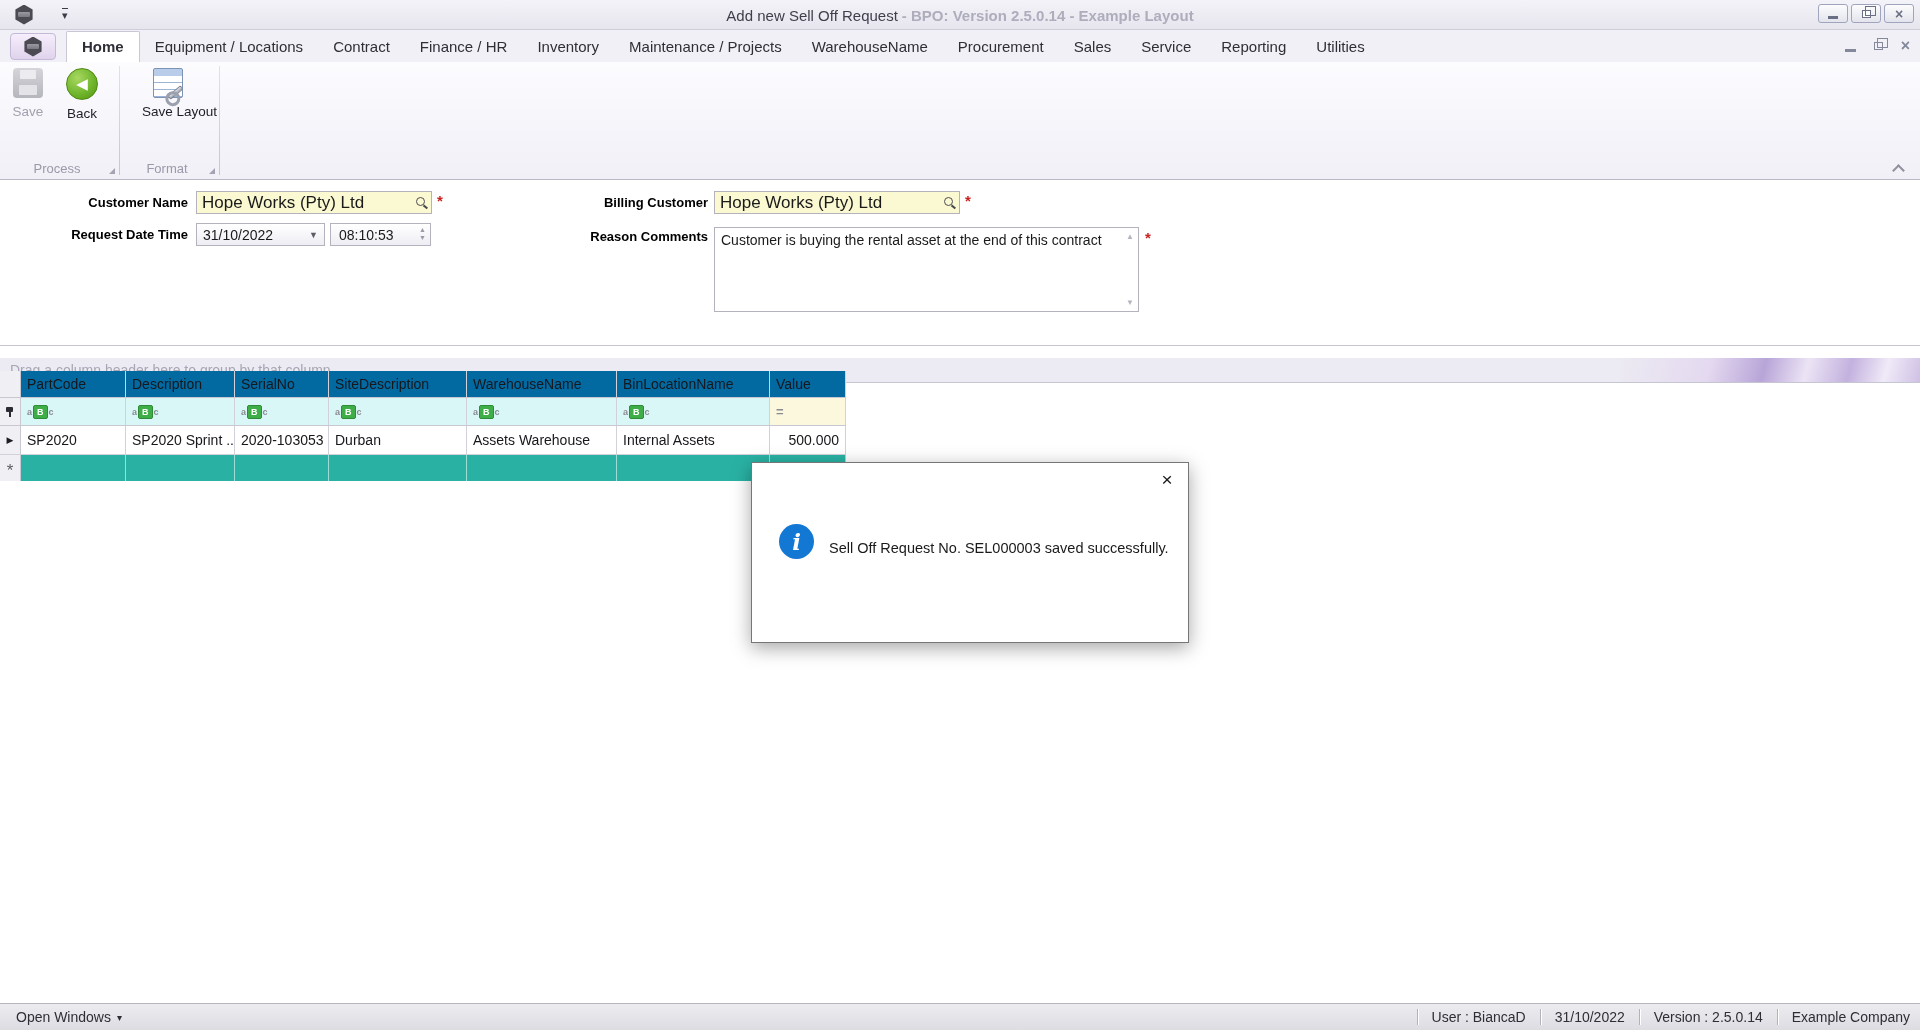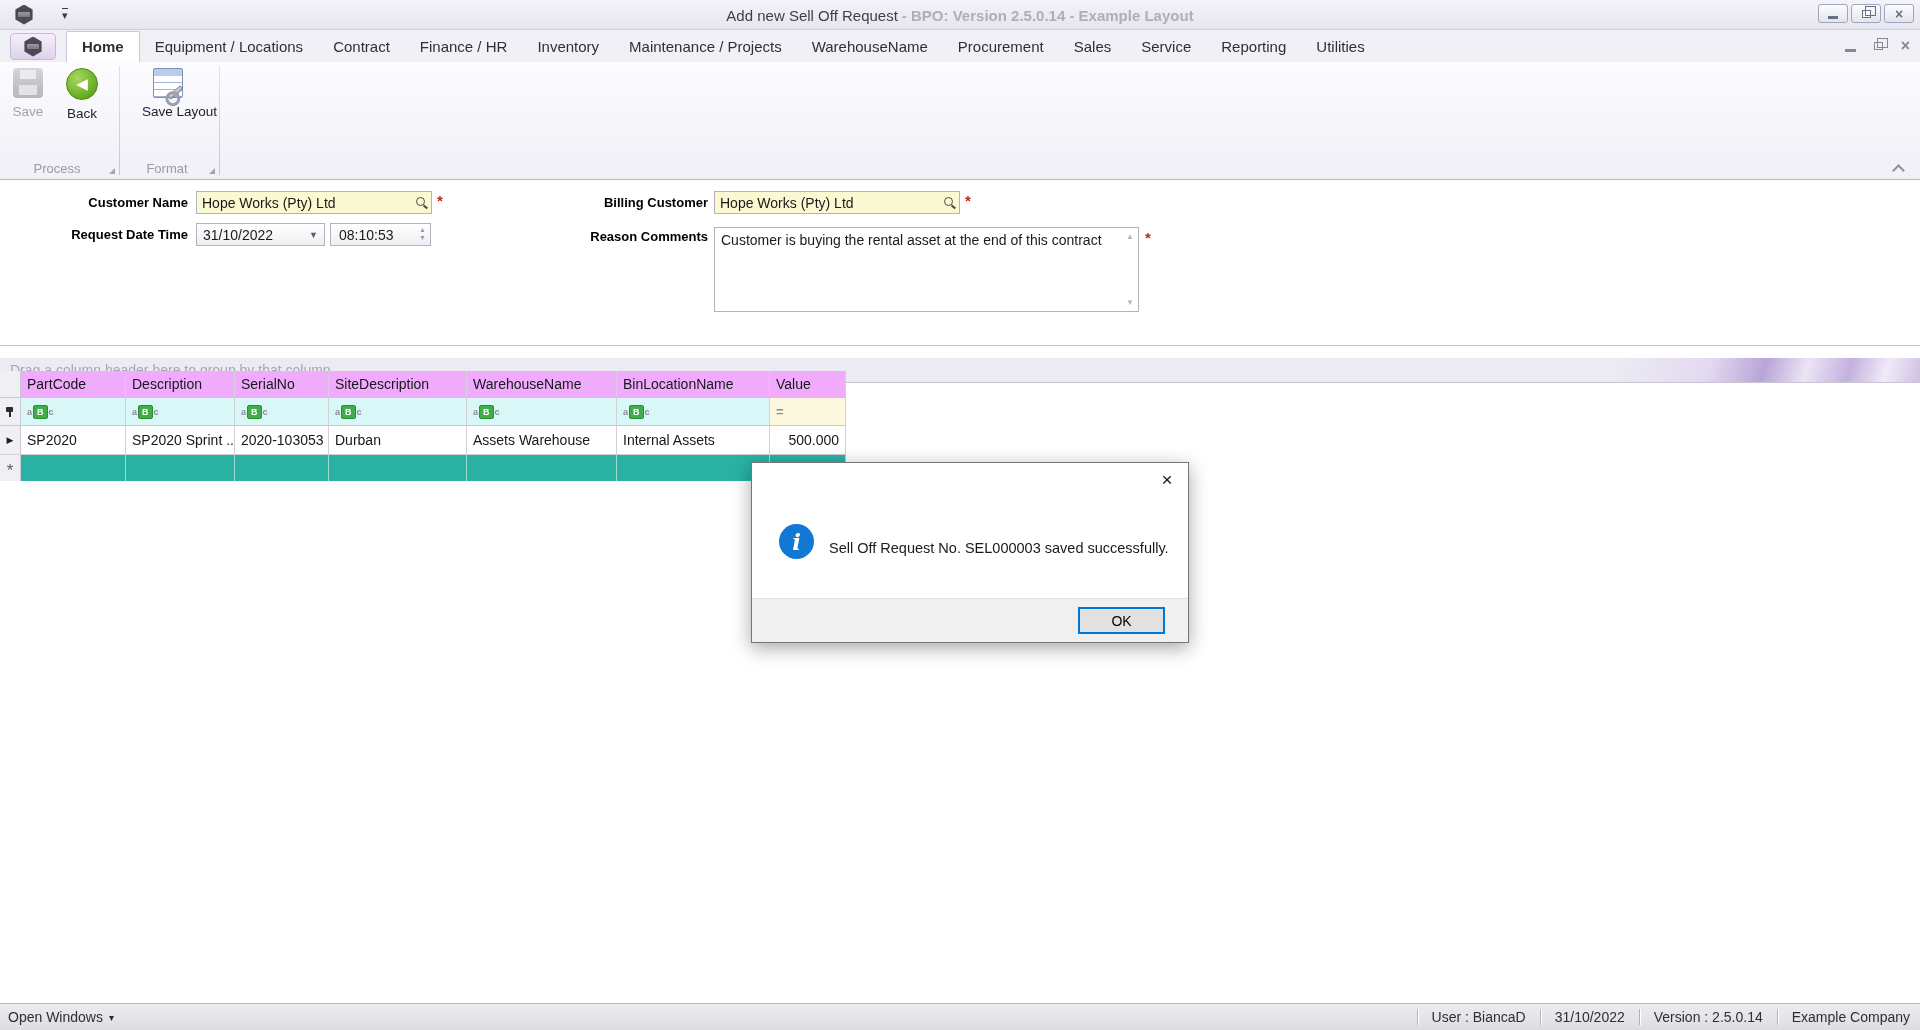--- a/index.html
+++ b/index.html
@@ -83,21 +83,21 @@
   .wrench::before { content:""; position:absolute; left:-6px; top:-3px; width:9px; height:9px;
     border:3px solid #9aa0ad; border-radius:50%; background:transparent; }
   .ribbon-collapse { position:absolute; right:14px; bottom:6px; width:14px; height:9px; }
   .ribbon-collapse::before { content:""; position:absolute; left:2px; top:2px; width:7px; height:7px;
     border-left:2px solid #8f8e9c; border-top:2px solid #8f8e9c; transform:rotate(45deg); }
 
   
   .form-area { position:absolute; left:0; top:180px; width:1920px; height:165px; background:#fff; }
   .flabel { position:absolute; font-size:13px; font-weight:bold; color:#000000; text-align:right; }
   .yellow-input { position:absolute; height:23px; background:#fbf9d2; border:1px solid #b3b2bd;
-    font-size:14px; color:#1a1a1a; padding:2px 22px 2px 5px; display:flex; align-items:center; }
+    font-size:17px; color:#1a1a1a; padding:2px 22px 2px 5px; display:flex; align-items:center; }
   .mag { position:absolute; right:6px; top:5px; width:9px; height:9px;
     border:1.6px solid #4a4a52; border-radius:50%; }
   .mag::after { content:""; position:absolute; right:-4px; bottom:-3px; width:5px; height:1.8px;
     background:#4a4a52; transform:rotate(40deg); }
   .req-star { position:absolute; color:#cc2020; font-size:15px; font-weight:bold; }
   .combo { position:absolute; height:23px; border:1px solid #b3b2bd;
     background:linear-gradient(#ffffff,#eeedf3); font-size:14px; color:#1a1a1a;
     display:flex; align-items:center; padding-left:6px; }
   .combo .caret { position:absolute; right:6px; font-size:9px; color:#5c5c66; }
   .spin { position:absolute; height:23px; border:1px solid #b3b2bd;
@@ -114,21 +114,21 @@
     border-top:1px solid #c6c5d2; }
   .group-panel { position:absolute; left:0; top:12px; width:1920px; height:25px;
     background:#eceaf2; border-bottom:1px solid #c6c5d2; display:flex; align-items:center; }
   .group-panel .gp-text { color:#a7a6b4; font-size:14px; padding-left:10px; }
   .gp-swirl { position:absolute; right:0; top:0; height:24px; width:300px;
     background:linear-gradient(105deg, rgba(236,234,242,0) 0%, #e4d9f0 30%, #b8a5d8 48%,
       #ece4f5 62%, #c3b1de 76%, #f0eaf8 88%, #cfc0e4 100%); }
   .hdr-row, .filt-row, .data-row, .new-row { position:absolute; left:0; display:flex; }
   .cell { border-right:1px solid #d2d1da; padding:0 6px; display:flex; align-items:center;
     font-size:14px; color:#17171c; overflow:hidden; white-space:nowrap; }
-  .hdr-row { top:25px; height:27px; background:#f0abfc; border-bottom:1px solid #c9c8d2; }
+  .hdr-row { top:25px; height:27px; background:#0369a1; border-bottom:1px solid #c9c8d2; }
   .filt-row { top:52px; height:28px; border-bottom:1px solid #c9c8d2; }
   .filt-row .cell { background:#d9f7f7; }
   .filt-row .cell.val { background:#fbf8de; }
   .data-row { top:80px; height:29px; background:#fff; border-bottom:1px solid #d2d1da; }
   .new-row { top:109px; height:26px; }
   .new-row .cell { background:#29b2a4; border-right:1px solid rgba(255,255,255,.55); }
   .ind { width:21px; background:#f0eff4; border-right:1px solid #c9c8d2;
     display:flex; align-items:center; justify-content:center; }
   .new-row .ind { background:#f0eff4; border-right:1px solid #c9c8d2; }
   .abc { display:inline-flex; align-items:center; gap:1px; font-size:9px; color:#8a8a92; font-weight:bold; }
@@ -160,21 +160,21 @@
   .dlg-footer { position:absolute; left:0; bottom:0; right:0; height:44px; background:#f0f0f0;
     border-top:1px solid #dfdfdf; }
   .ok-btn { position:absolute; right:23px; top:8px; width:87px; height:27px;
     background:#e1e1e1; border:2px solid #0078d7; font-size:14px; color:#000;
     display:flex; align-items:center; justify-content:center; font-family:inherit; }
 
   
   .statusbar { position:absolute; left:0; top:1003px; width:1920px; height:27px;
     background:linear-gradient(#ececf0,#dcdce2); border-top:1px solid #b6b5c0;
     display:flex; align-items:center; font-size:14px; color:#2e2e36; }
-  .sb-left { margin-left:8px; display:flex; align-items:center; gap:6px; cursor:default; }
+  .sb-left { margin-left:16px; display:flex; align-items:center; gap:6px; cursor:default; }
   .sb-caret { font-size:10px; color:#2e2e36; }
   .sb-right { position:absolute; right:8px; display:flex; align-items:center; height:100%; }
   .sb-item { padding:0 14px; display:flex; align-items:center; }
   .sb-div { width:1px; height:16px; background:#b2b1bc; box-shadow:1px 0 0 #fff; }
 </style>
 </head>
 <body>
 
 <div class="titlebar">
   <span class="app-hex"></span>
@@ -382,23 +382,20 @@
 </div>
 
 <div class="dialog">
   <div class="dlg-close">
       <span>×</span>
     </div>
   <div class="dlg-body">
     <div class="info-icon">i</div>
     <div class="dlg-msg">Sell Off Request No. SEL000003 saved successfully.</div>
   </div>
-  <div class="dlg-footer">
-    <button class="ok-btn">OK</button>
-  </div>
 </div>
 
 <div class="statusbar">
   <div class="sb-left">
     <span>Open Windows</span>
     <span class="sb-caret">▾</span>
   </div>
   <div class="sb-right">
     <span class="sb-div"></span>
     <span class="sb-item">User : BiancaD</span>

